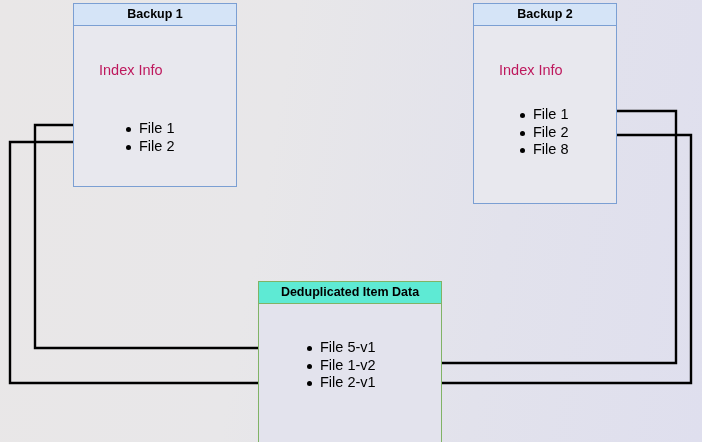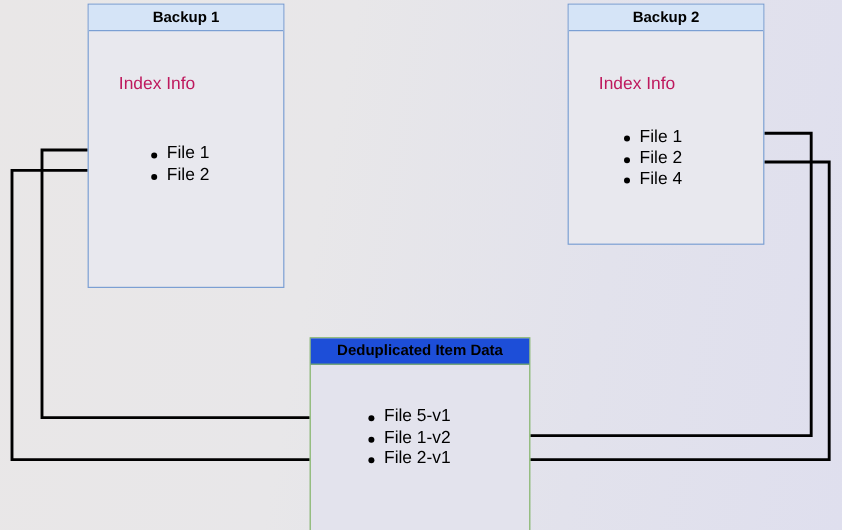--- a/index.html
+++ b/index.html
@@ -57,21 +57,21 @@
 
   
   .box-backup { background: #e8e8ee; }
 
   
   .box-dedup {
     border-color: #81b366;
     background: #e3e3ed;
   }
   .box-dedup > .box-title {
-    background: #1d4ed8;
+    background: #5eead4;
     border-bottom-color: #81b366;
   }
 
   .index-label {
     position: absolute;
     font-size: 14.5px;
     color: #be185d;
     white-space: nowrap;
   }
 
@@ -94,22 +94,22 @@
     position: absolute;
     left: 3px;
     top: 7px;
     width: 5px;
     height: 5px;
     border-radius: 50%;
     background: #000;
   }
 
   
-  #box-backup-1 { left: 73px;  top: 3px;   width: 164px; height: 237px; }
-  #box-backup-2 { left: 473px; top: 3px;   width: 164px; height: 201px; }
+  #box-backup-1 { left: 73px;  top: 3px;   width: 164px; height: 184px; }
+  #box-backup-2 { left: 473px; top: 3px;   width: 144px; height: 201px; }
   #box-dedup    { left: 258px; top: 281px; width: 184px; height: 168px; }
 
   #box-backup-1 .index-label { left: 25px; top: 36px; }
   #box-backup-2 .index-label { left: 25px; top: 36px; }
 
   #box-backup-1 ul.file-list { left: 49px; top: 94px; }
   #box-backup-2 ul.file-list { left: 43px; top: 80px; }
   #box-dedup    ul.file-list { left: 45px; top: 35px; }
 </style>
 </head>
@@ -144,21 +144,21 @@
     </div>
   </div>
 
   <div class="box box-backup" id="box-backup-2">
     <div class="box-title">Backup 2</div>
     <div class="box-body">
       <div class="index-label">Index Info</div>
       <ul class="file-list">
         <li>File 1</li>
         <li>File 2</li>
-        <li>File 4</li>
+        <li>File 8</li>
       </ul>
     </div>
   </div>
 
   <div class="box box-dedup" id="box-dedup">
     <div class="box-title">Deduplicated Item Data</div>
     <div class="box-body">
       <ul class="file-list">
         <li>File 5-v1</li>
         <li>File 1-v2</li>

